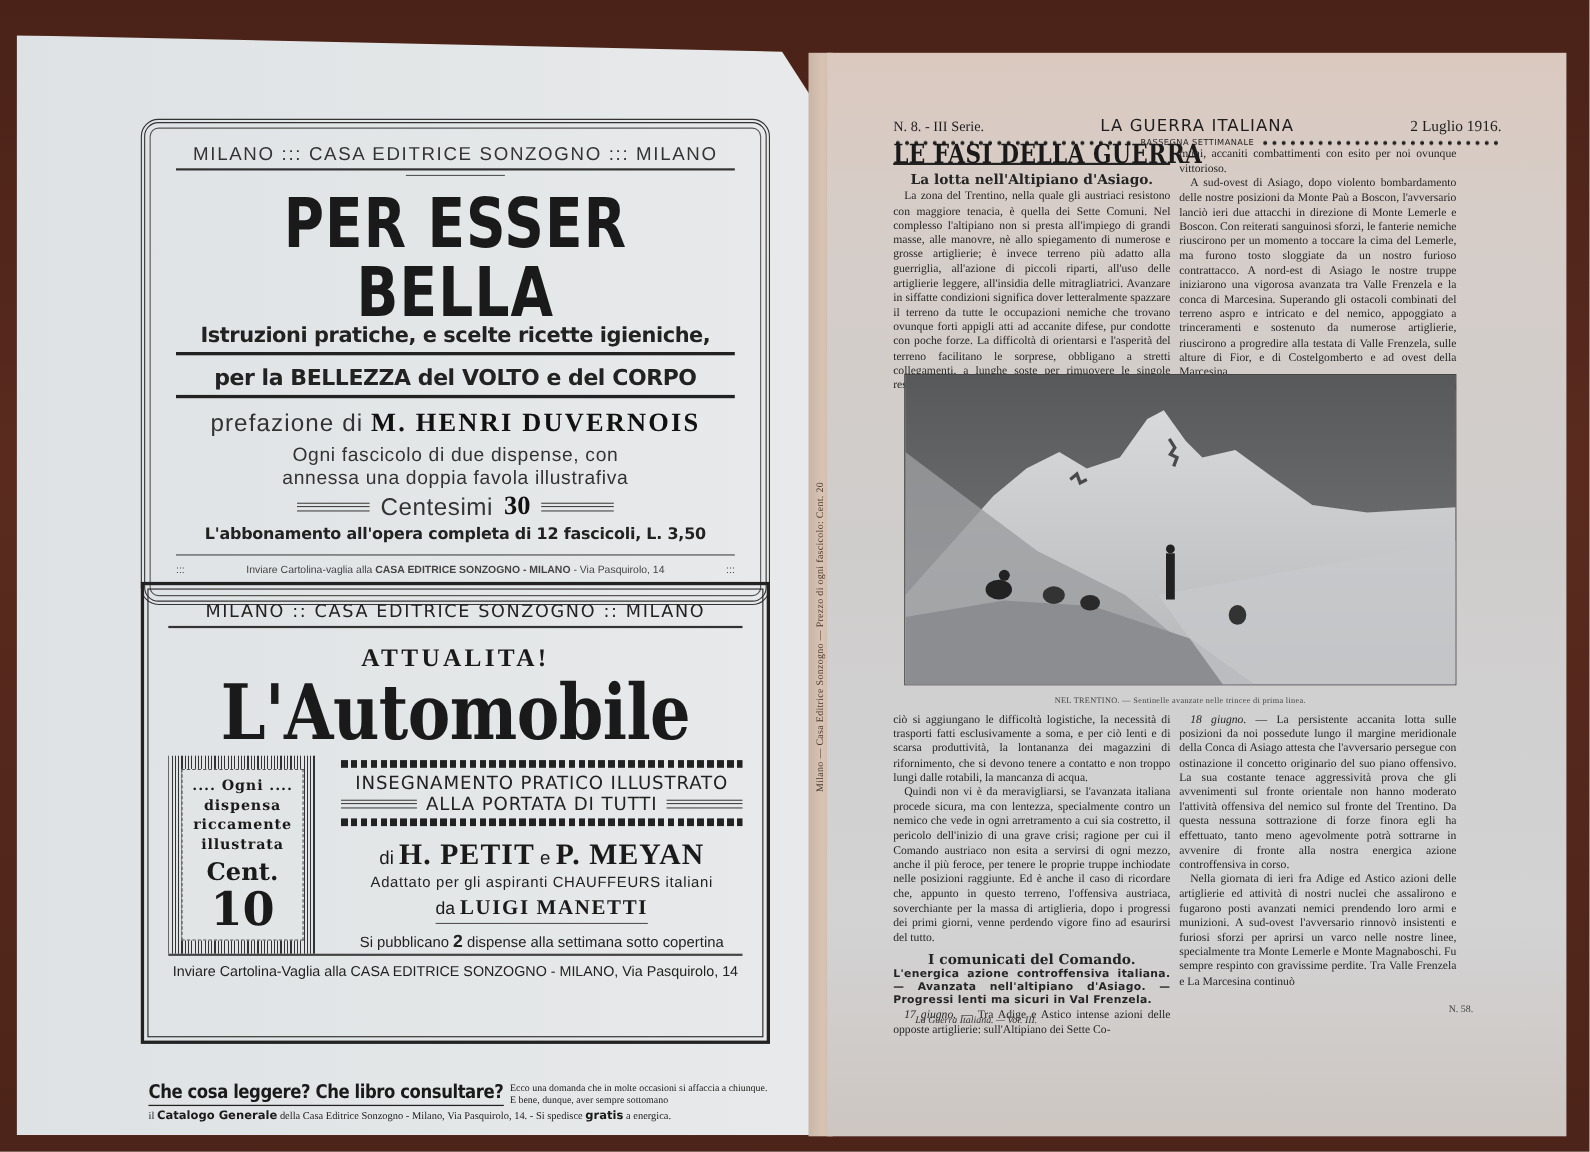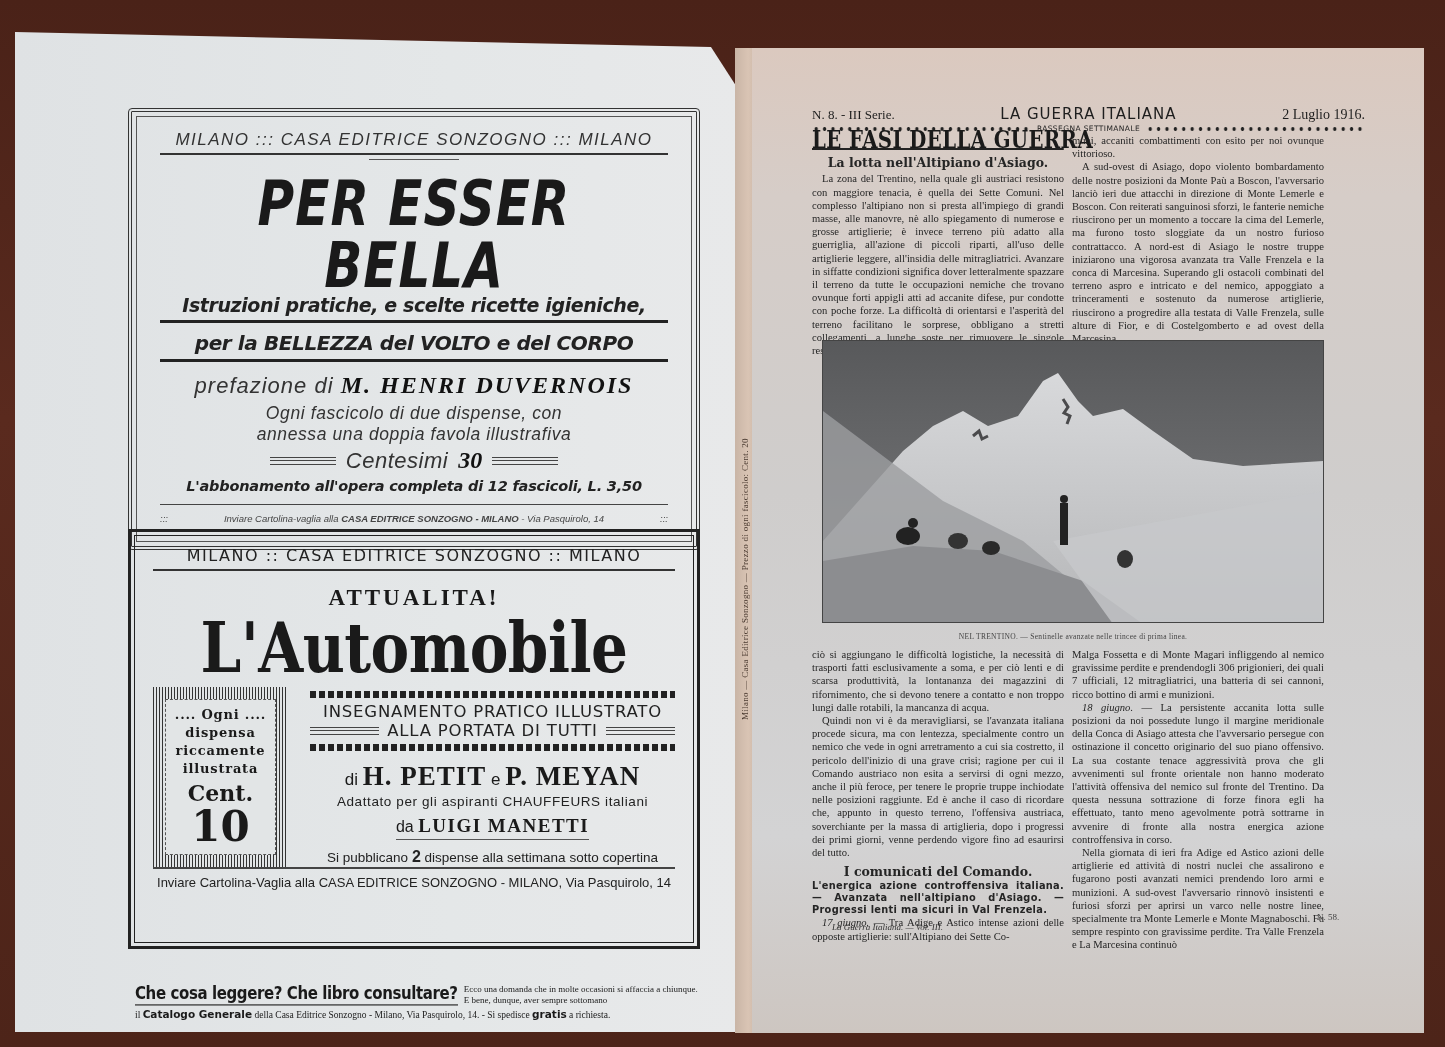--- a/index.html
+++ b/index.html
@@ -10,21 +10,21 @@
     font-family: "Liberation Serif", serif;
   }
   
   .left-page {
     position: absolute; left: 15px; top: 32px; width: 725px; height: 1000px;
     background: linear-gradient(90deg, #dfe2e4 0%, #e4e7e8 60%, #e8e9ea 100%);
     clip-path: polygon(0 0, 96% 1.5%, 100% 6%, 100% 100%, 0 100%);
   }
   .ad1 {
     position: absolute; left: 113px; top: 76px; width: 572px; height: 442px;
-    border: 4px double #333; border-radius: 4px; outline: 1px solid #555; outline-offset: -9px; font-style: italic;
+    border: 4px double #333; border-radius: 16px; outline: 1px solid #555; outline-offset: -9px;
   }
   .ad1-inner { position: absolute; left: 28px; right: 28px; top: 18px; text-align: center; color: #222; }
   .pub-line {
     font-family: "Liberation Sans", sans-serif; font-size: 17px; letter-spacing: 1.5px; color: #333;
     border-bottom: 2px solid #333; padding-bottom: 3px; white-space: nowrap; text-align: center;
   }
   .series { font-family: "Liberation Sans", sans-serif; font-size: 17px; margin-top: 12px; color: #222; }
   .small-rule { width: 90px; height: 1px; background: #555; margin: 4px auto 0; }
   .title1 {
     font-family: "DejaVu Sans", sans-serif; font-weight: 900; font-size: 50px; letter-spacing: 1px;
@@ -239,21 +239,21 @@
   <div class="catalog">
     <div class="catalog-row1">
       <div class="catalog-q">Che cosa leggere? Che libro consultare?</div>
       <div class="catalog-aside">Ecco una domanda che in molte occasioni si affaccia a chiunque. E bene, dunque, aver sempre sottomano</div>
     </div>
     <div class="catalog-row2">
       <span>il</span>
       <b>Catalogo Generale</b>
       <span>della Casa Editrice Sonzogno - Milano, Via Pasquirolo, 14. - Si spedisce</span>
       <b>gratis</b>
-      <span>a richiesta.</span>
+      <span>a energica.</span>
     </div>
   </div>
 </div>
 
 <div class="spine-edge"></div>
 <div class="spine-text">Milano — Casa Editrice Sonzogno — Prezzo di ogni fascicolo: Cent. 20</div>
 
 <div class="right-page">
   <div class="paper-header">
     <div class="ph-row">
@@ -314,21 +314,20 @@
     <p>Quindi non vi è da meravigliarsi, se l'avanzata italiana procede sicura, ma con lentezza, specialmente contro un nemico che vede in ogni arretramento a cui sia costretto, il pericolo dell'inizio di una grave crisi; ragione per cui il Comando austriaco non esita a servirsi di ogni mezzo, anche il più feroce, per tenere le proprie truppe inchiodate nelle posizioni raggiunte. Ed è anche il caso di ricordare che, appunto in questo terreno, l'offensiva austriaca, soverchiante per la massa di artiglieria, dopo i progressi dei primi giorni, venne perdendo vigore fino ad esaurirsi del tutto.</p>
     <div class="sub-head">I comunicati del Comando.</div>
     <div class="comm-summary">L'energica azione controffensiva italiana. — Avanzata nell'altipiano d'Asiago. — Progressi lenti ma sicuri in Val Frenzela.</div>
     <p>
       <i>17 giugno.</i>
       <span>— Tra Adige e Astico intense azioni delle opposte artiglierie: sull'Altipiano dei Sette Co-</span>
     </p>
   </div>
 
   <div class="col" style="left:320px; top:600px; width:252px;">
-    <p class="noindent">Malga Fossetta e di Monte Magari infliggendo al nemico gravissime perdite e prendendogli 306 prigionieri, dei quali 7 ufficiali, 12 mitragliatrici, una batteria di sei cannoni, ricco bottino di armi e munizioni.</p>
     <p>
       <i>18 giugno.</i>
       <span>— La persistente accanita lotta sulle posizioni da noi possedute lungo il margine meridionale della Conca di Asiago attesta che l'avversario persegue con ostinazione il concetto originario del suo piano offensivo. La sua costante tenace aggressività prova che gli avvenimenti sul fronte orientale non hanno moderato l'attività offensiva del nemico sul fronte del Trentino. Da questa nessuna sottrazione di forze finora egli ha effettuato, tanto meno agevolmente potrà sottrarne in avvenire di fronte alla nostra energica azione controffensiva in corso.</span>
     </p>
     <p>Nella giornata di ieri fra Adige ed Astico azioni delle artiglierie ed attività di nostri nuclei che assalirono e fugarono posti avanzati nemici prendendo loro armi e munizioni. A sud-ovest l'avversario rinnovò insistenti e furiosi sforzi per aprirsi un varco nelle nostre linee, specialmente tra Monte Lemerle e Monte Magnaboschi. Fu sempre respinto con gravissime perdite. Tra Valle Frenzela e La Marcesina continuò</p>
   </div>
 
   <div class="footer-left">La Guerra Italiana. — Vol. III.</div>
   <div class="footer-right">N. 58.</div>
 </div>

